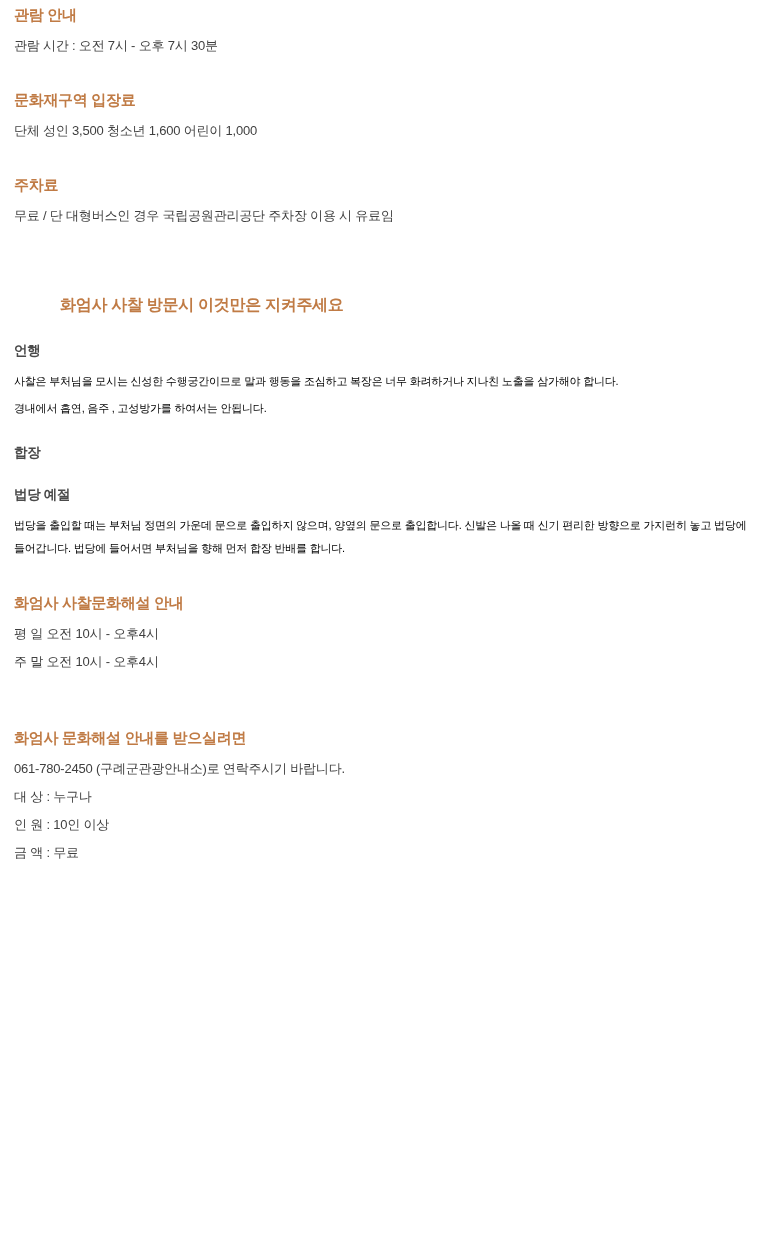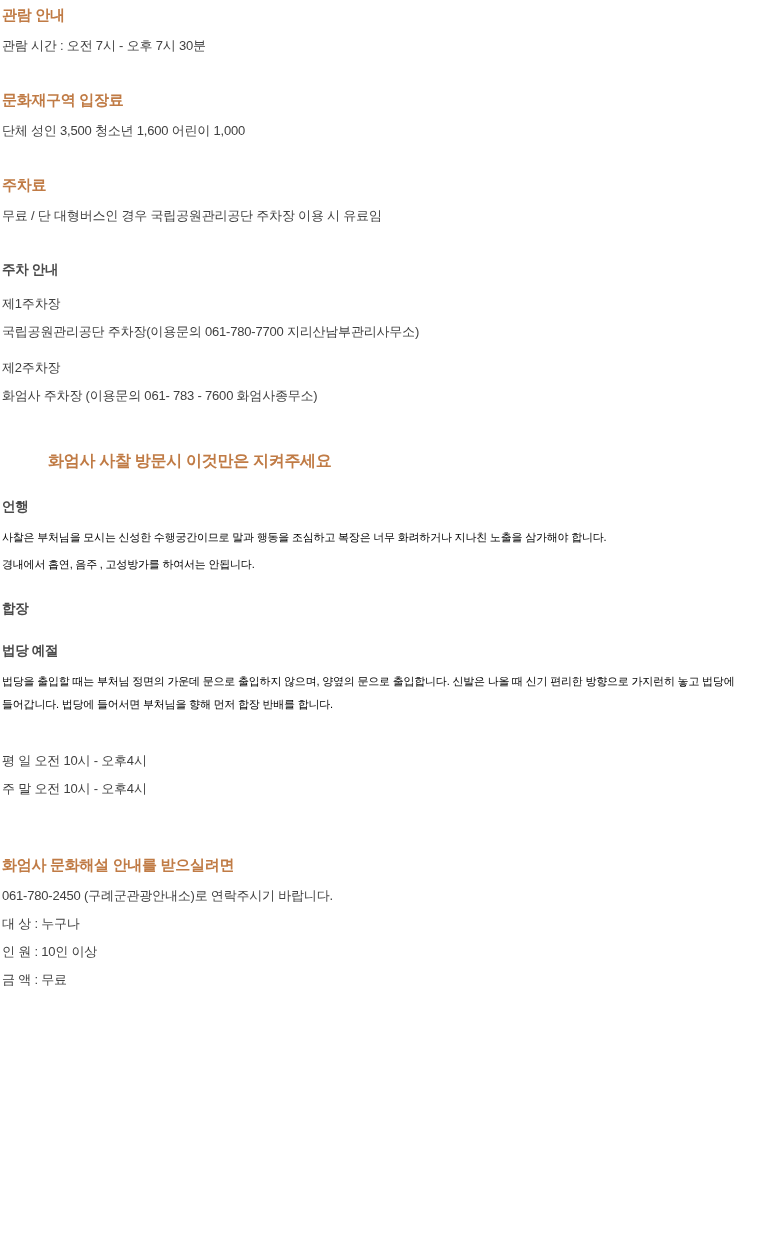--- a/index.html
+++ b/index.html
@@ -10,21 +10,21 @@
   body {
     width: 771px;
     min-height: 1238px;
     font-family: "Liberation Sans", "DejaVu Sans", sans-serif;
     color: #333333;
     -webkit-font-smoothing: antialiased;
   }
   .page {
     width: 771px;
     box-sizing: border-box;
-    padding: 6px 0 20px 0;
+    padding: 6px 0 20px 12px;
   }
   .sec-head {
     color: #c07b45;
     font-size: 15px;
     font-weight: bold;
     margin: 0 0 10px 2px;
     letter-spacing: -0.3px;
   }
   .sec-head.big {
     font-size: 16px;
@@ -79,27 +79,20 @@
 
   <div class="gap-m"></div>
 
   <div class="block">
     <div class="sec-head">주차료</div>
     <div class="line">무료 / 단 대형버스인 경우 국립공원관리공단 주차장 이용 시 유료임</div>
   </div>
 
   <div class="gap-m"></div>
 
-  <div class="block">
-    <div class="sub-head" style="margin-bottom:14px;">주차 안내</div>
-    <div class="line">제1주차장</div>
-    <div class="line" style="margin-bottom:14px;">국립공원관리공단 주차장(이용문의 061-780-7700 지리산남부관리사무소)</div>
-    <div class="line">제2주차장</div>
-    <div class="line">화엄사 주차장 (이용문의 061- 783 - 7600 화엄사종무소)</div>
-  </div>
 
   <div class="gap-l"></div>
 
   <div class="block">
     <div class="sec-head big" style="margin-bottom:26px;">화엄사 사찰 방문시 이것만은 지켜주세요</div>
 
     <div class="block">
       <div class="sub-head">언행</div>
       <div class="para">사찰은 부처님을 모시는 신성한 수행궁간이므로 말과 행동을 조심하고 복장은 너무 화려하거나 지나친 노출을 삼가해야 합니다.</div>
       <div class="para">경내에서 흡연, 음주 , 고성방가를 하여서는 안됩니다.</div>
@@ -115,20 +108,21 @@
 
     <div class="block">
       <div class="sub-head">법당 예절</div>
       <div class="para">법당을 출입할 때는 부처님 정면의 가운데 문으로 출입하지 않으며, 양옆의 문으로 출입합니다. 신발은 나올 때 신기 편리한 방향으로 가지런히 놓고 법당에 들어갑니다. 법당에 들어서면 부처님을 향해 먼저 합장 반배를 합니다.</div>
     </div>
   </div>
 
   <div class="gap-m"></div>
 
   <div class="block">
+    <div class="sec-head">화엄사 사찰문화해설 안내</div>
     <div class="line">평 일 오전 10시 - 오후4시</div>
     <div class="line">주 말 오전 10시 - 오후4시</div>
   </div>
 
   <div class="gap-xl"></div>
 
   <div class="block">
     <div class="sec-head">화엄사 문화해설 안내를 받으실려면</div>
     <div class="line">061-780-2450 (구례군관광안내소)로 연락주시기 바랍니다.</div>
     <div class="line">대 상 : 누구나</div>

